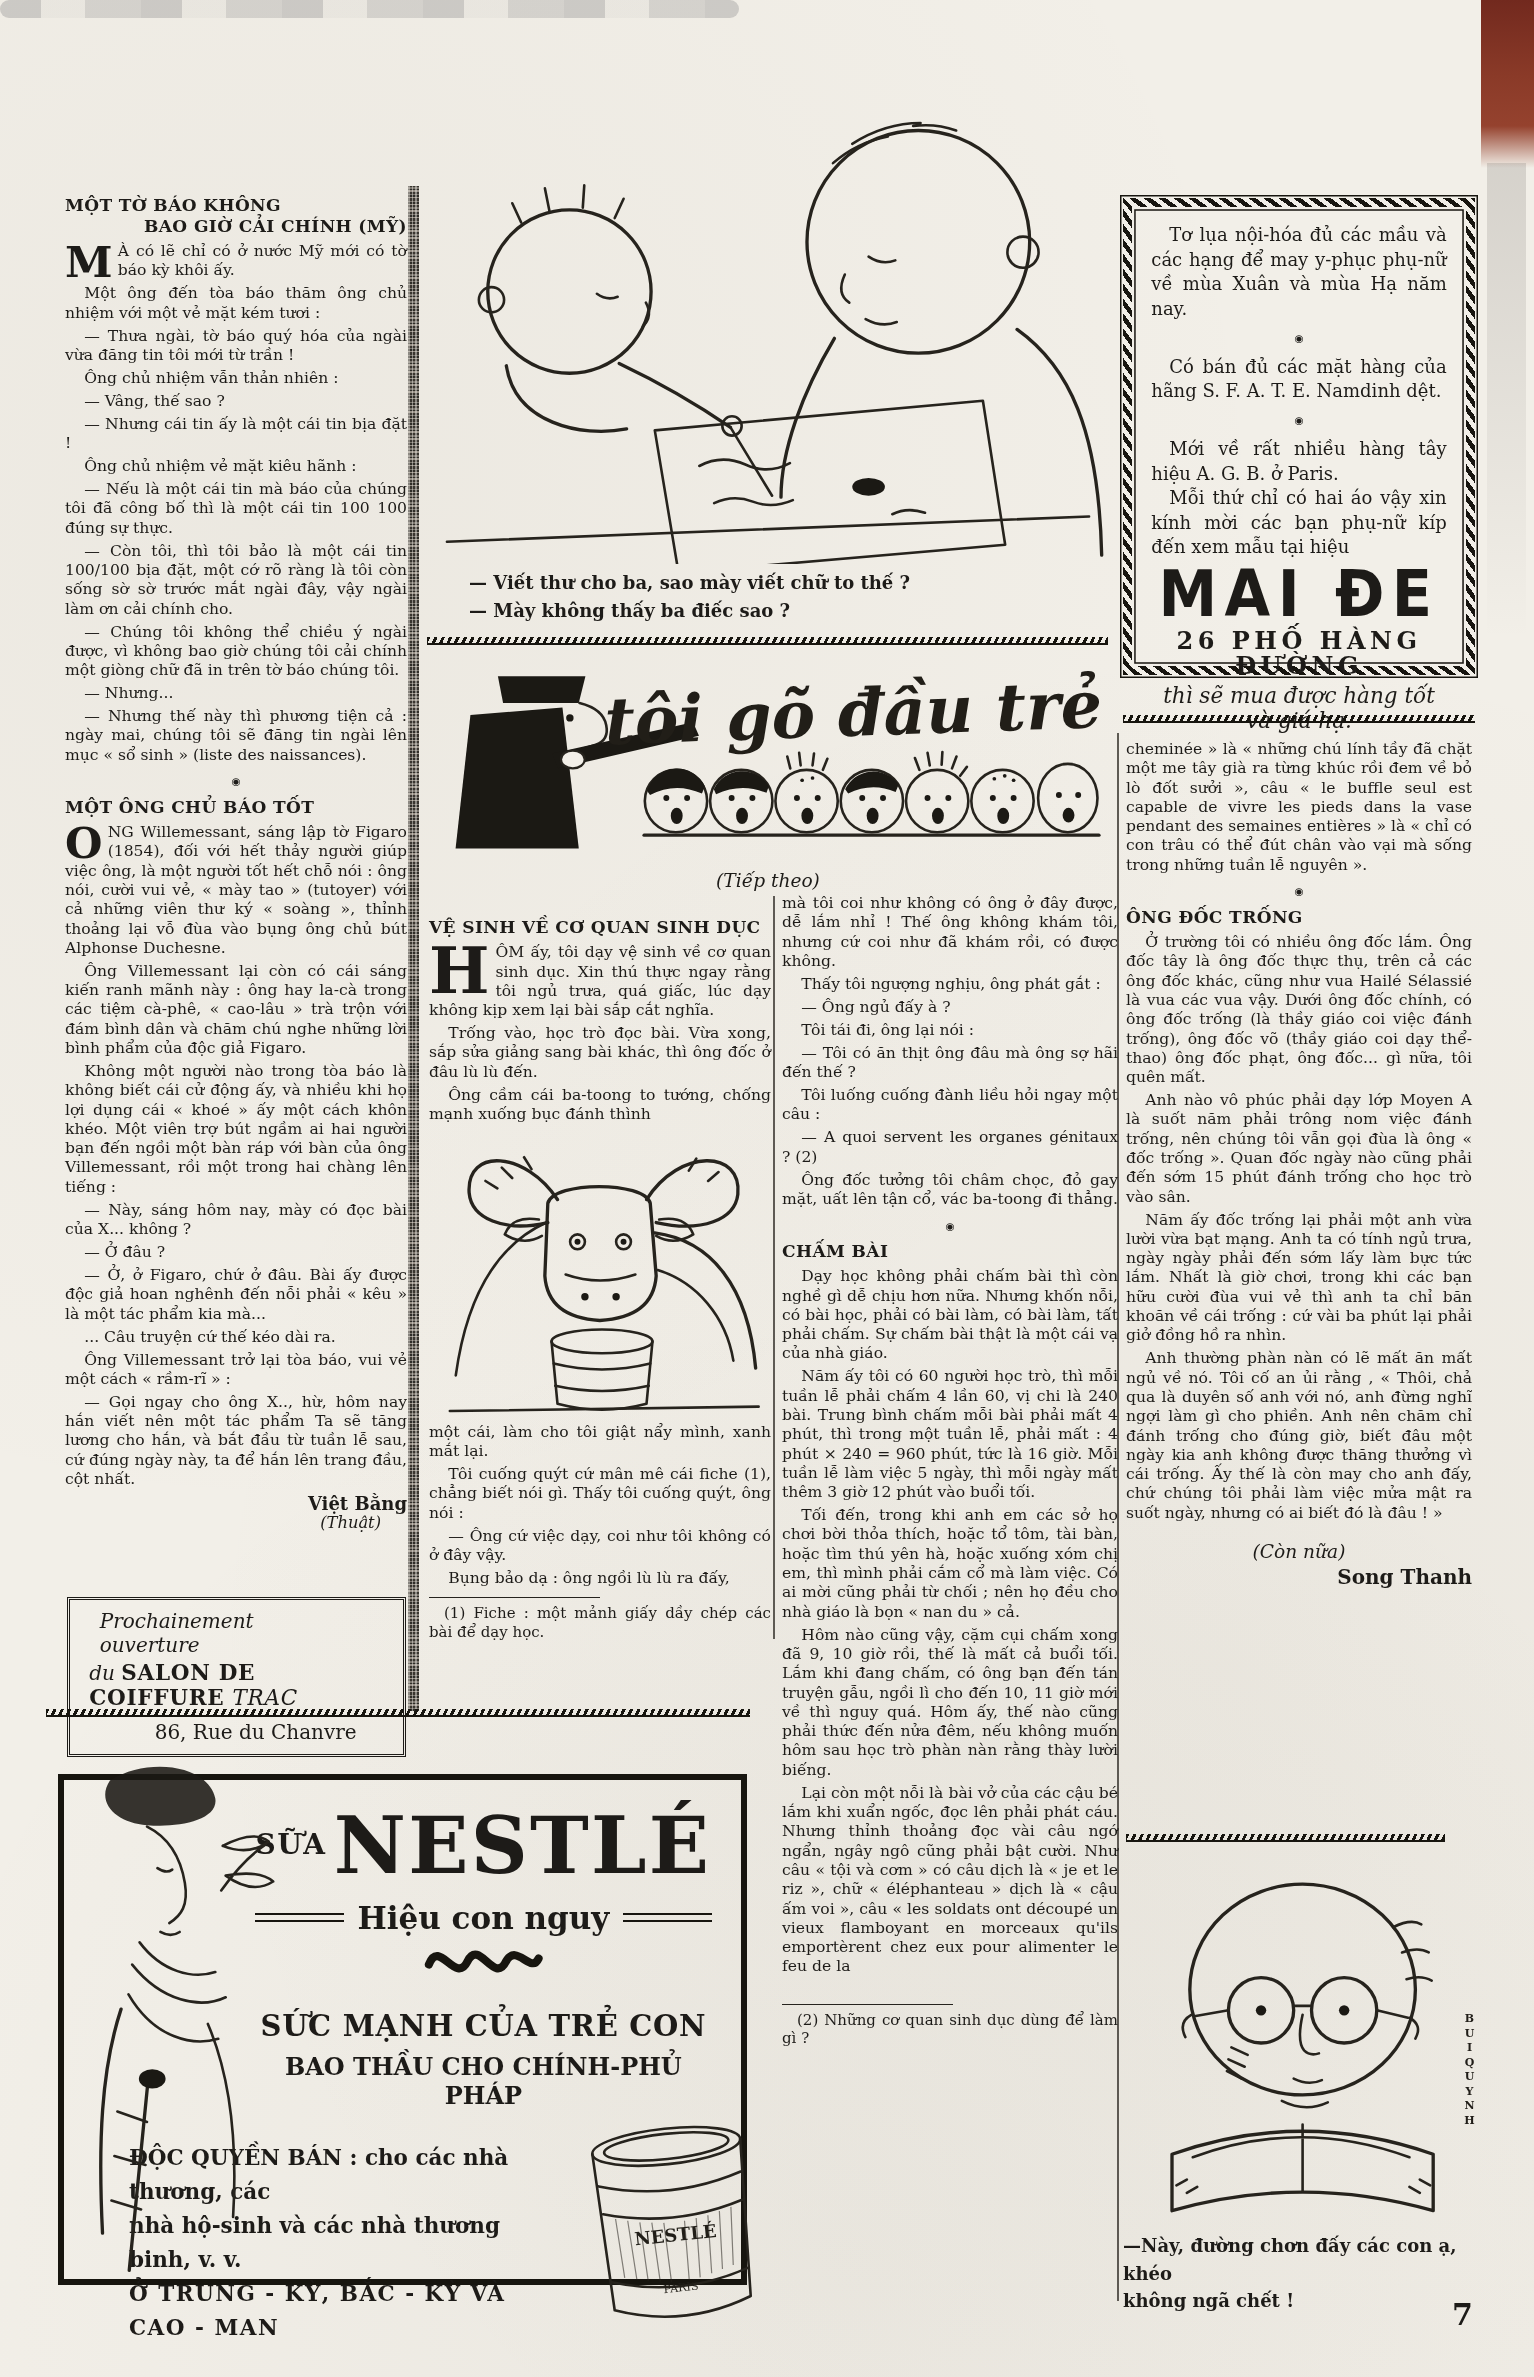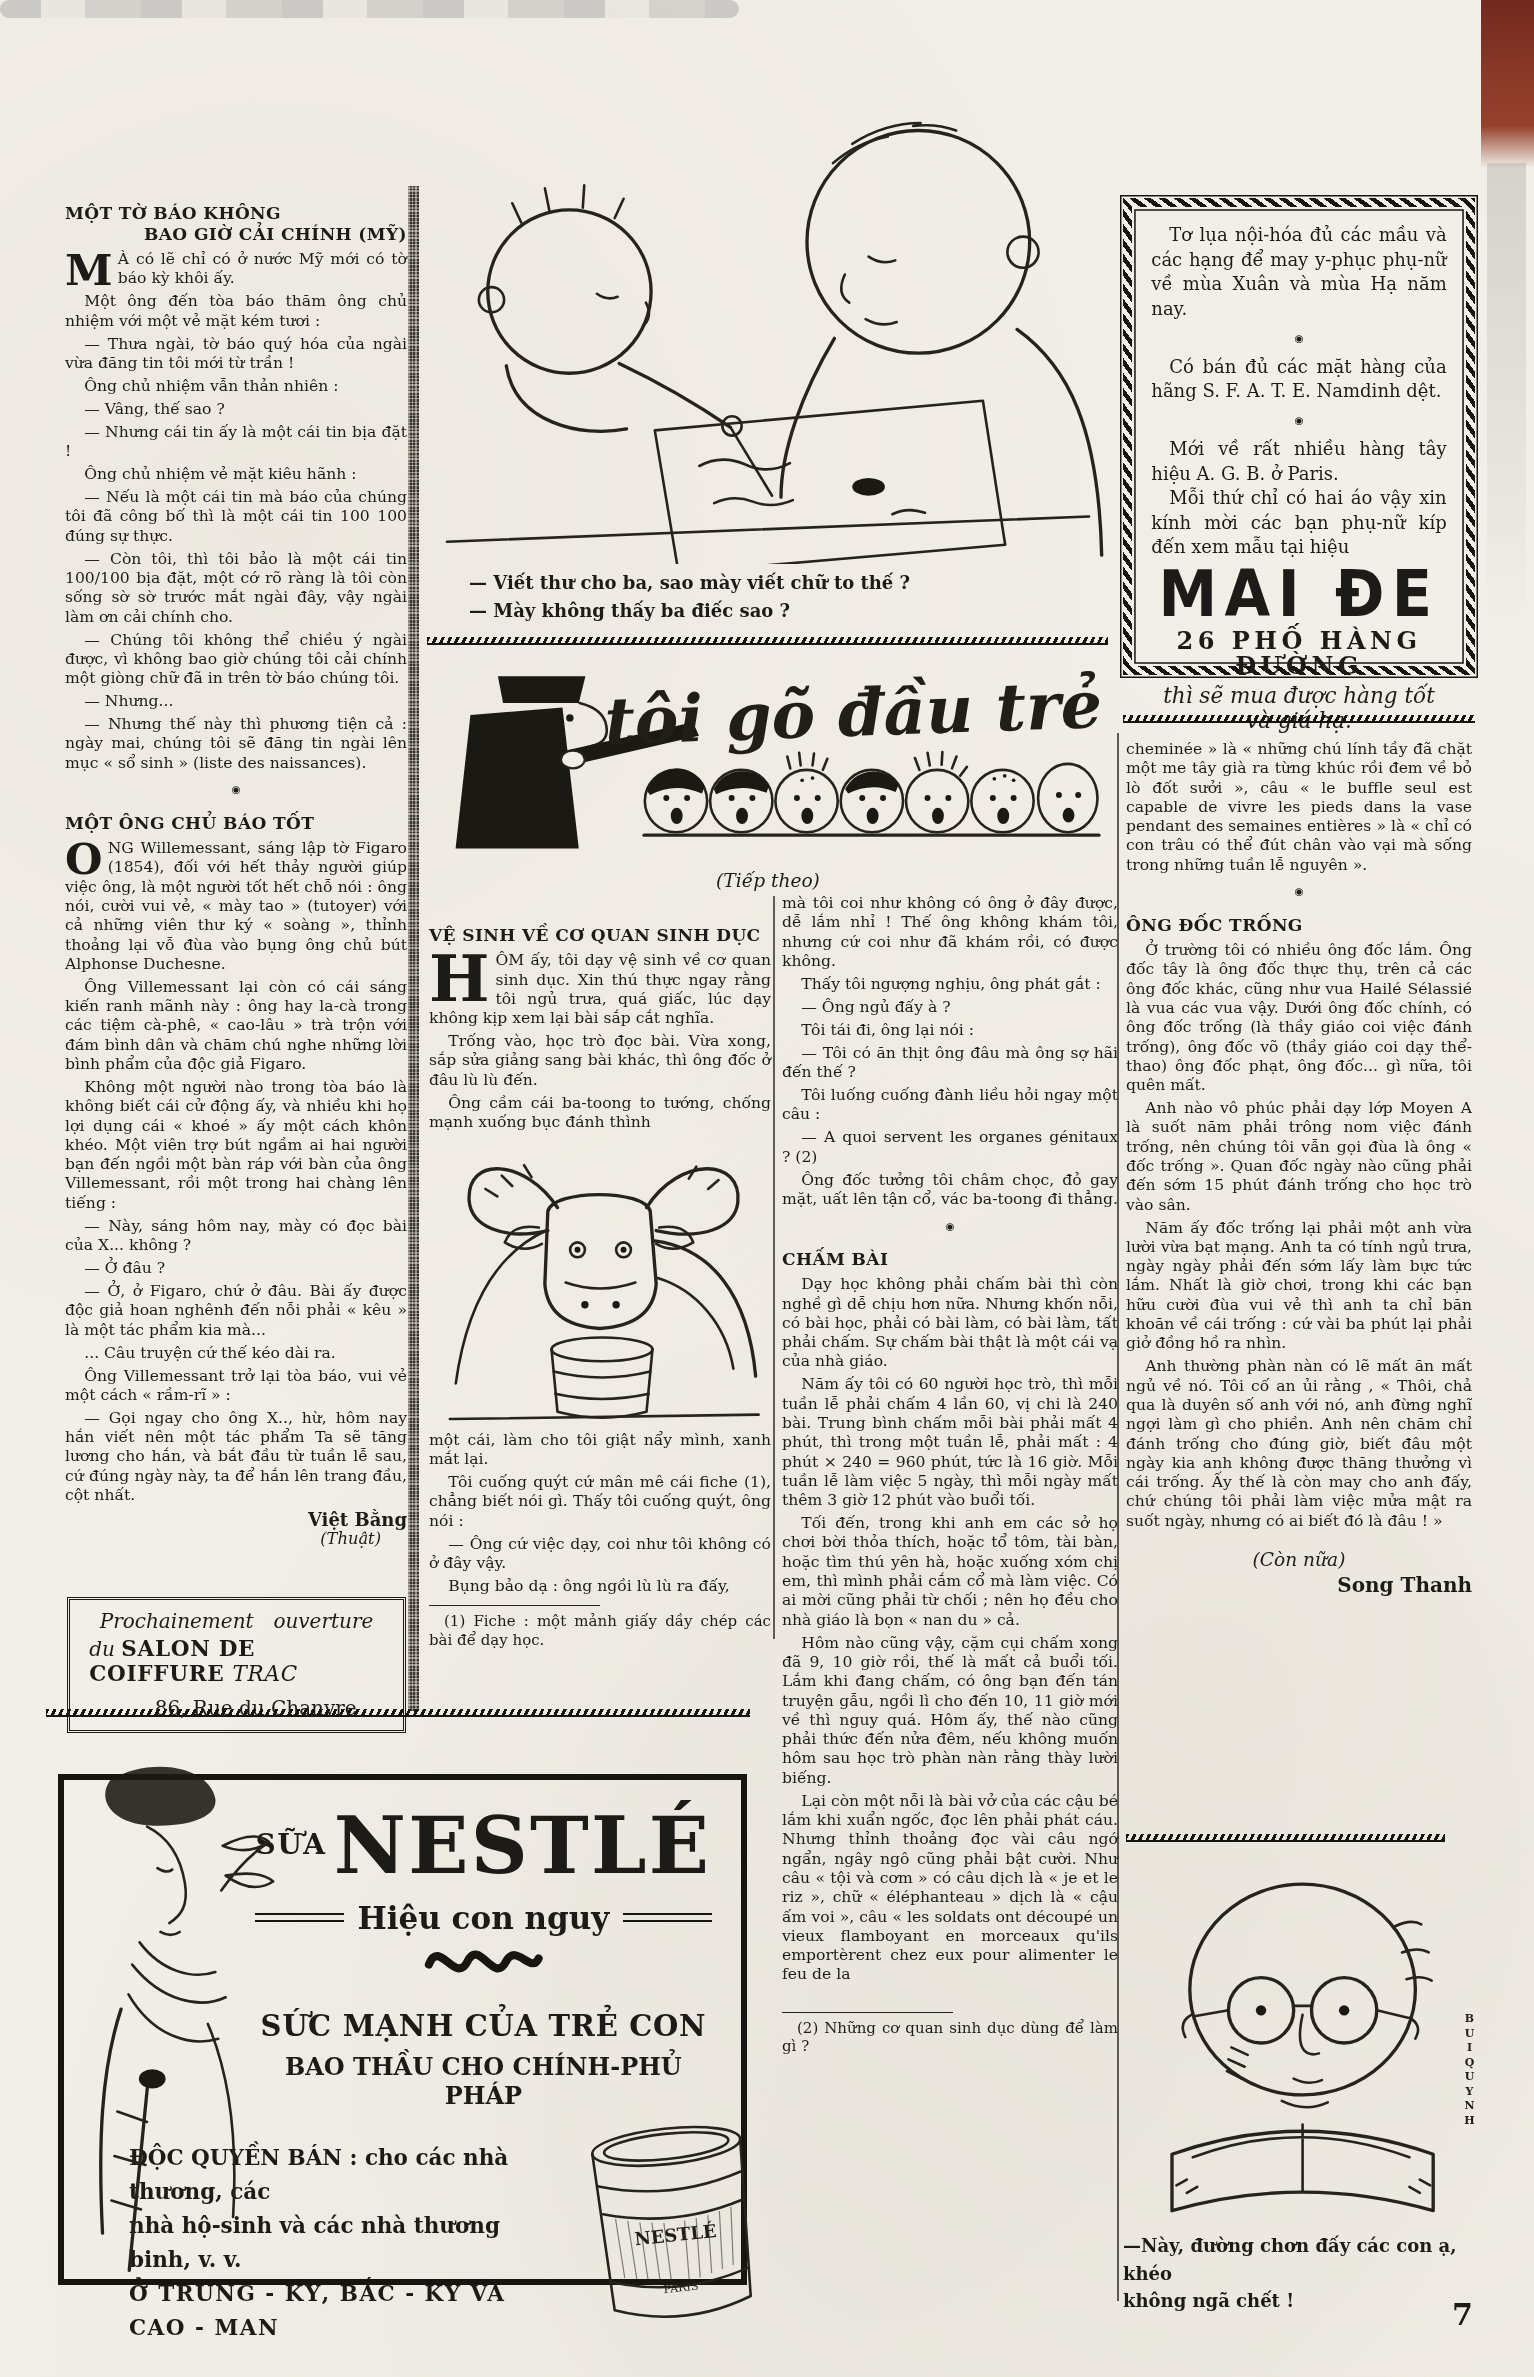--- a/index.html
+++ b/index.html
@@ -13,40 +13,40 @@
       radial-gradient(circle at 55% 95%, rgba(100,95,80,.05), transparent 40%);
     font-family:"DejaVu Serif","Liberation Serif",serif;
     color:#1d1b18;
   }
   .abs { position:absolute; }
   .body-text { font-size:15.6px; line-height:19.3px; text-align:justify; }
   .body-text p { margin:0 0 3.7px 0; text-indent:19.3px; }
   .body-text p.cont { text-indent:0; }
   .dc2 { float:left; font-weight:bold; font-size:43px; line-height:36px; padding:1.5px 5.2px 0 0; }
   .dc3 { float:left; font-weight:bold; font-size:64px; line-height:52px; padding:1.5px 6px 0 0; }
-  .head1 { font-weight:bold; font-size:17px; letter-spacing:0.4px; margin:14px 0 6px; text-indent:0 !important; }
+  .head1 { font-weight:bold; font-size:17px; letter-spacing:0.4px; margin:6px 0 6px; text-indent:0 !important; }
   .orn { text-align:center; font-size:10.4px; margin:7.4px 0 4.5px; letter-spacing:0; }
   .zig { height:8.2px;
     background:repeating-linear-gradient(115deg,#17150f 0 3px, rgba(0,0,0,0) 3px 6.7px);
     border-bottom:2.2px solid #17150f; }
   .vrule { position:absolute; width:1.5px; background:#3a362f; opacity:.8; }
   .sep-band { position:absolute; width:11px; opacity:.88;
     background-image:
       repeating-linear-gradient(90deg, rgba(242,239,232,.45) 0 1.5px, rgba(0,0,0,0) 1.5px 3.7px),
       repeating-linear-gradient(0deg,#14120e 0 1.5px,#6a645c 1.5px 3px,#211d17 3px 5.2px,#8a8278 5.2px 6.7px); }
   .byline { text-align:right; font-weight:bold; font-size:18px; margin-top:4.5px; text-indent:0 !important; }
   .byline-note { text-align:right; font-style:italic; font-size:16.3px; padding-right:26px; text-indent:0 !important; }
   .fnrule { width:171px; border-top:1.5px solid #26231e; margin:9px 0 6px; }
   .footnote { font-size:15px; line-height:18.6px; text-indent:15px; }
   .caption { font-weight:bold; font-size:18px; line-height:27.5px; }
   .centerit { text-align:center; font-style:italic; font-size:18.6px; }
 
   
   #salon-box { border:3px double #1d1b18; padding:9px 19.3px 10.4px; }
-  #salon-box .l1 { display:flex; justify-content:space-between; font-style:italic; font-size:20px; padding:0 10.4px; }
+  #salon-box .l1 { display:flex; justify-content:space-between; font-style:italic; font-size:20px; padding:0 10.4px;flex-direction:column; }
   #salon-box .l2 { font-size:20px; margin-top:3px; }
   #salon-box .l2 .it { font-style:italic; }
   #salon-box .l2 .bb { font-weight:bold; font-size:21.5px; letter-spacing:0.7px; }
   #salon-box .l3 { text-align:right; padding-right:27px; font-size:20px; margin-top:10px; }
 
   
   #maide-box {
     border:9px solid #17150f;
     border-image:repeating-linear-gradient(45deg,#17150f 0 5.2px,#f2efe8 5.2px 10.4px) 12;
     box-shadow:0 0 0 1.5px #f2efe8, 0 0 0 3px #17150f, inset 0 0 0 2.2px #f2efe8, inset 0 0 0 3.7px #17150f;

